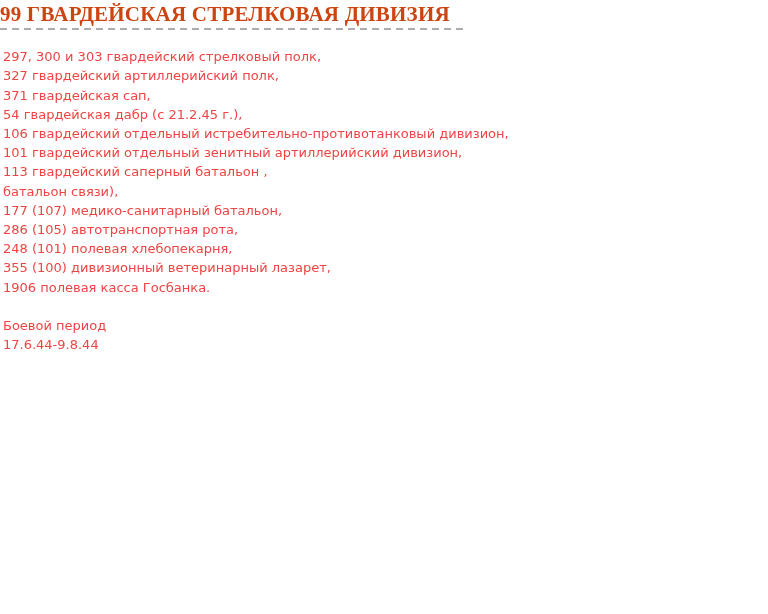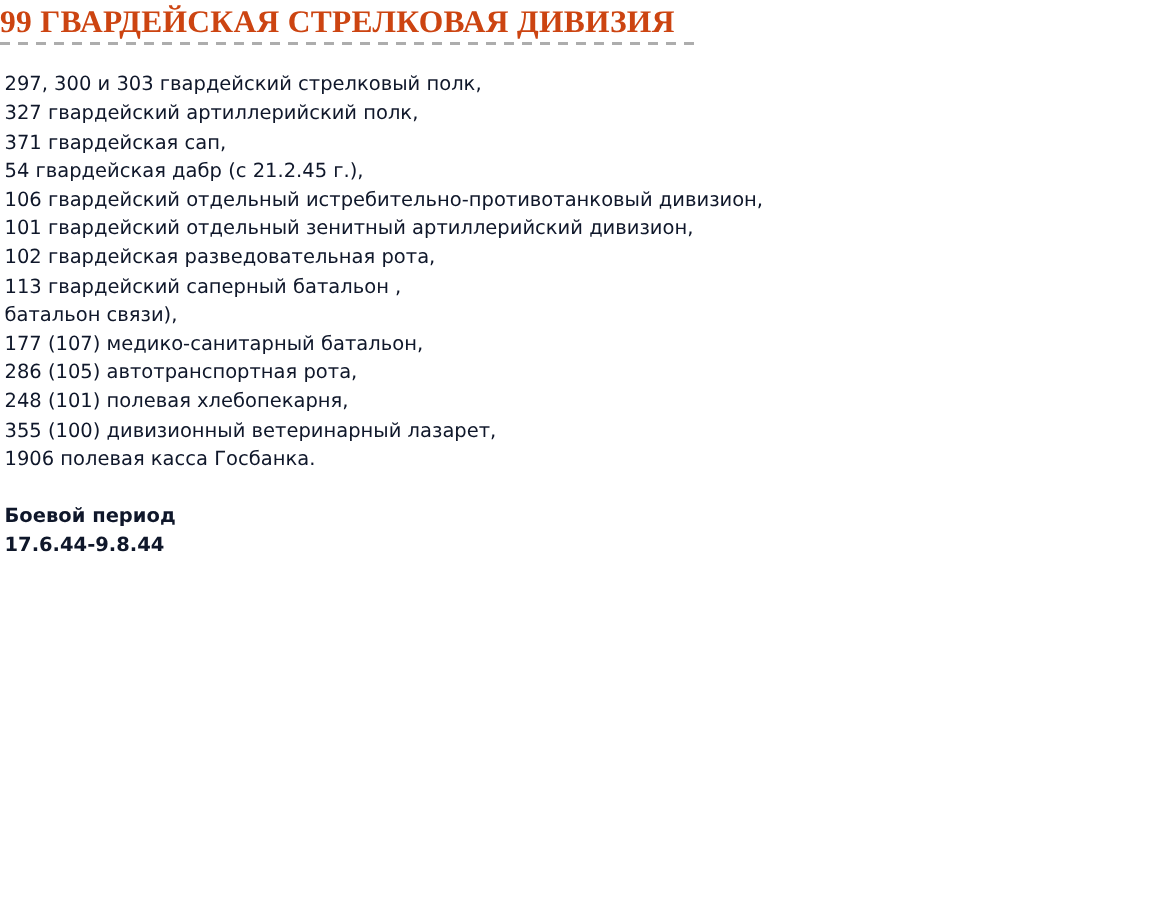--- a/index.html
+++ b/index.html
@@ -29,50 +29,48 @@
     width: 466px;
     height: 2px;
     margin-top: 1px;
     background: repeating-linear-gradient(90deg, #adadad 0 7px, transparent 7px 12px);
   }
   .content {
     margin-top: 17px;
     padding-left: 3px;
     font-size: 13px;
     line-height: 19.2px;
-    color: #0f172a;
+    color: #ef4444;
   }
   .unit-line, .period-line, .combat-heading {
     white-space: pre-wrap;
     min-height: 19.2px;
   }
   .combat-period {
     margin-top: 19.2px;
-    font-weight: bold;
   }
 </style>
 </head>
 <body>
 
 <div class="page">
 
   <h1 class="page-title">99 ГВАРДЕЙСКАЯ СТРЕЛКОВАЯ ДИВИЗИЯ</h1>
 
   <div class="title-divider"></div>
 
   <div class="content">
 
     <div>
         <div class="unit-line">297, 300 и 303 гвардейский стрелковый полк,</div>
         <div class="unit-line">327 гвардейский артиллерийский полк,</div>
         <div class="unit-line">371 гвардейская сап,</div>
         <div class="unit-line">54 гвардейская дабр (с 21.2.45 г.),</div>
         <div class="unit-line">106 гвардейский отдельный истребительно-противотанковый дивизион,</div>
         <div class="unit-line">101 гвардейский отдельный зенитный артиллерийский дивизион,</div>
-        <div class="unit-line">102 гвардейская разведовательная рота,</div>
         <div class="unit-line">113 гвардейский саперный батальон ,</div>
         <div class="unit-line">батальон связи),</div>
         <div class="unit-line">177 (107) медико-санитарный батальон,</div>
         <div class="unit-line">286 (105) автотранспортная рота,</div>
         <div class="unit-line">248 (101) полевая хлебопекарня,</div>
         <div class="unit-line">355 (100) дивизионный ветеринарный лазарет,</div>
         <div class="unit-line">1906 полевая касса Госбанка.</div>
       </div>
 
     <div class="combat-period">

